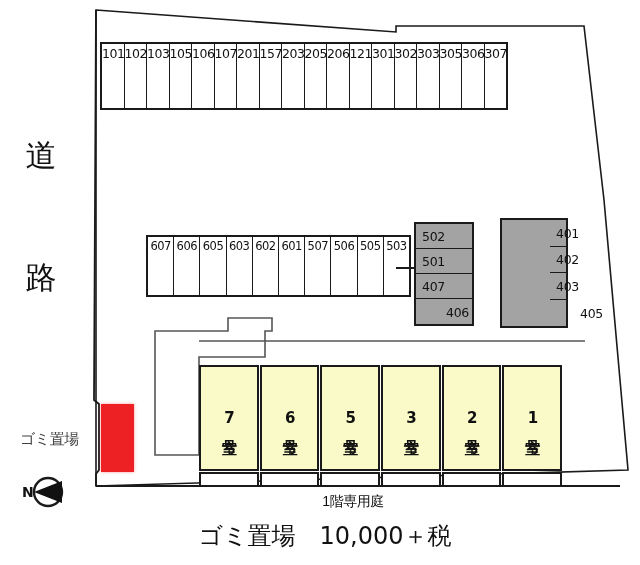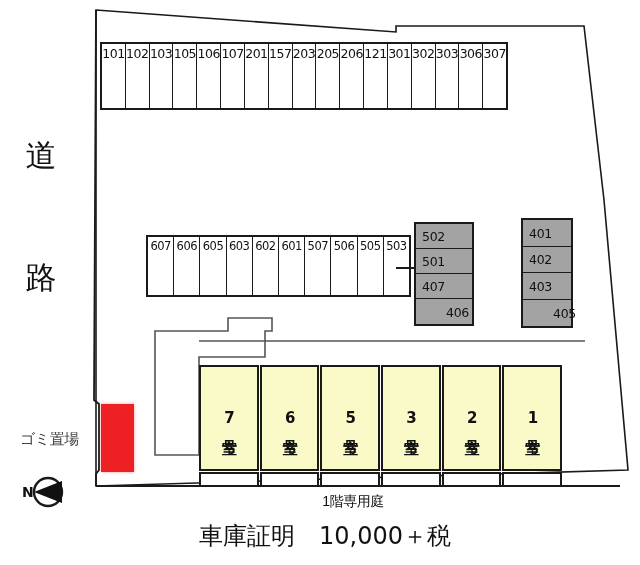--- a/index.html
+++ b/index.html
@@ -108,24 +108,25 @@
     letter-spacing: -0.3px;
   }
   #stall-stack-5xx {
     left: 414px;
     top: 222px;
     width: 60px;
     height: 104px;
   }
   #stall-stack-5xx .stall-box { height: 25%; }
   #stall-stack-4xx {
-    left: 521px;
+    left: 500px;
     top: 218px;
-    width: 52px;
+    width: 68px;
     height: 110px;
+    padding-left: 48px;
   }
   #stall-stack-4xx .stall-box { height: 25%; }
 
   
   #stall-connector {
     position: absolute;
     left: 396px;
     top: 267px;
     width: 20px;
     height: 2px;
@@ -300,20 +301,23 @@
       <div class="parking-cell">
         <span class="stall-no">301</span>
       </div>
       <div class="parking-cell">
         <span class="stall-no">302</span>
       </div>
       <div class="parking-cell">
         <span class="stall-no">303</span>
       </div>
       <div class="parking-cell">
+        <span class="stall-no">305</span>
+      </div>
+      <div class="parking-cell">
         <span class="stall-no">306</span>
       </div>
       <div class="parking-cell">
         <span class="stall-no">307</span>
       </div>
     </div>
 
   <div class="parking-row" id="parking-row-mid">
       <div class="parking-cell">
         <span class="stall-no">607</span>
@@ -421,15 +425,15 @@
   <div id="trash-rect"></div>
   <div id="trash-label">ゴミ置場</div>
 
   <svg id="compass" viewBox="0 0 56 40">
     <circle cx="36" cy="20" r="14" fill="#ffffff" stroke="#1A1A1A" stroke-width="2.4"></circle>
     <polygon points="22,20 50,9 50,31" fill="#111111"></polygon>
     <text id="compass-n" x="10" y="25" font-size="14" font-family="DejaVu Sans, sans-serif" font-weight="bold" fill="#111111">N</text>
   </svg>
 
   <div id="garden-caption">1階専用庭</div>
-  <div id="fee-caption">車庫証明　10,000＋税</div>
+  <div id="fee-caption">ゴミ置場　10,000＋税</div>
 
 </div>
 
 </body></html>

